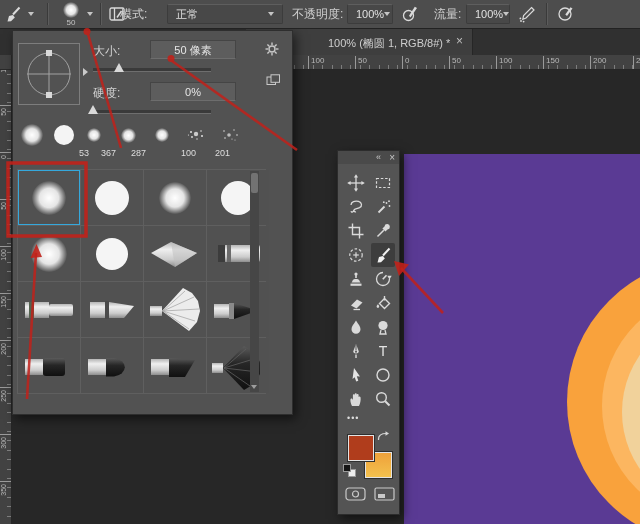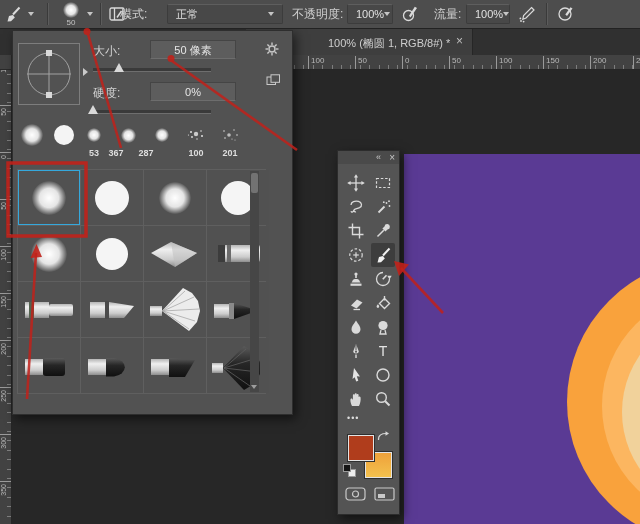--- a/index.html
+++ b/index.html
@@ -40,21 +40,21 @@
   
   .brush-panel{left:12px;top:30px;width:281px;height:385px;background:#525252;border:1px solid #2e2e2e;
                box-shadow:3px 4px 10px rgba(0,0,0,0.55);z-index:40;box-sizing:border-box;}
   .bp-label{font-size:12px;color:#d2d2d2;}
   .bp-field{position:absolute;height:19px;width:86px;background:#5d5d5d;border:1px solid #454545;border-bottom-color:#6d6d6d;
             font-size:11px;color:#e6e6e6;text-align:center;line-height:19px;box-sizing:border-box;}
   .slider{position:absolute;height:3px;background:#3a3a3a;border-bottom:1px solid #6e6e6e;}
   .thumb{position:absolute;width:0;height:0;border-left:5.5px solid transparent;border-right:5.5px solid transparent;border-bottom:9px solid #d9d9d9;}
   .preset-strip{position:absolute;left:0;top:92px;width:281px;height:42px;}
   .strip-item{position:absolute;top:0;width:30px;height:24px;display:flex;align-items:center;justify-content:center;}
-  .strip-num{position:absolute;top:25px;width:30px;text-align:center;font-size:9px;color:#dedede;font-weight:bold;}
+  .strip-num{position:absolute;top:25px;width:30px;text-align:left;font-size:9px;color:#dedede;}
   .bgrid{position:absolute;left:4px;top:138px;width:249px;height:225px;background:#5f5f5f;
          display:grid;grid-template-columns:repeat(4,1fr);grid-template-rows:repeat(4,1fr);gap:1px;padding:1px;box-sizing:border-box;}
   .bcell{background:#515151;display:flex;align-items:center;justify-content:center;border:1px solid transparent;box-sizing:border-box;}
   .sbar{position:absolute;left:237px;top:140px;width:9px;height:221px;background:#464646;}
   .sbar .sthumb{position:absolute;left:1px;top:2px;width:7px;height:20px;background:#727272;border-radius:2px;}
   .sbar .sarrow{position:absolute;left:1px;bottom:3px;width:0;height:0;border-left:3.5px solid transparent;border-right:3.5px solid transparent;border-top:4px solid #9d9d9d;}
 
   
   .tools-panel{left:337px;top:150px;width:63px;height:365px;background:#545454;border:1px solid #2c2c2c;
                box-shadow:3px 4px 10px rgba(0,0,0,0.55);z-index:30;box-sizing:border-box;}

